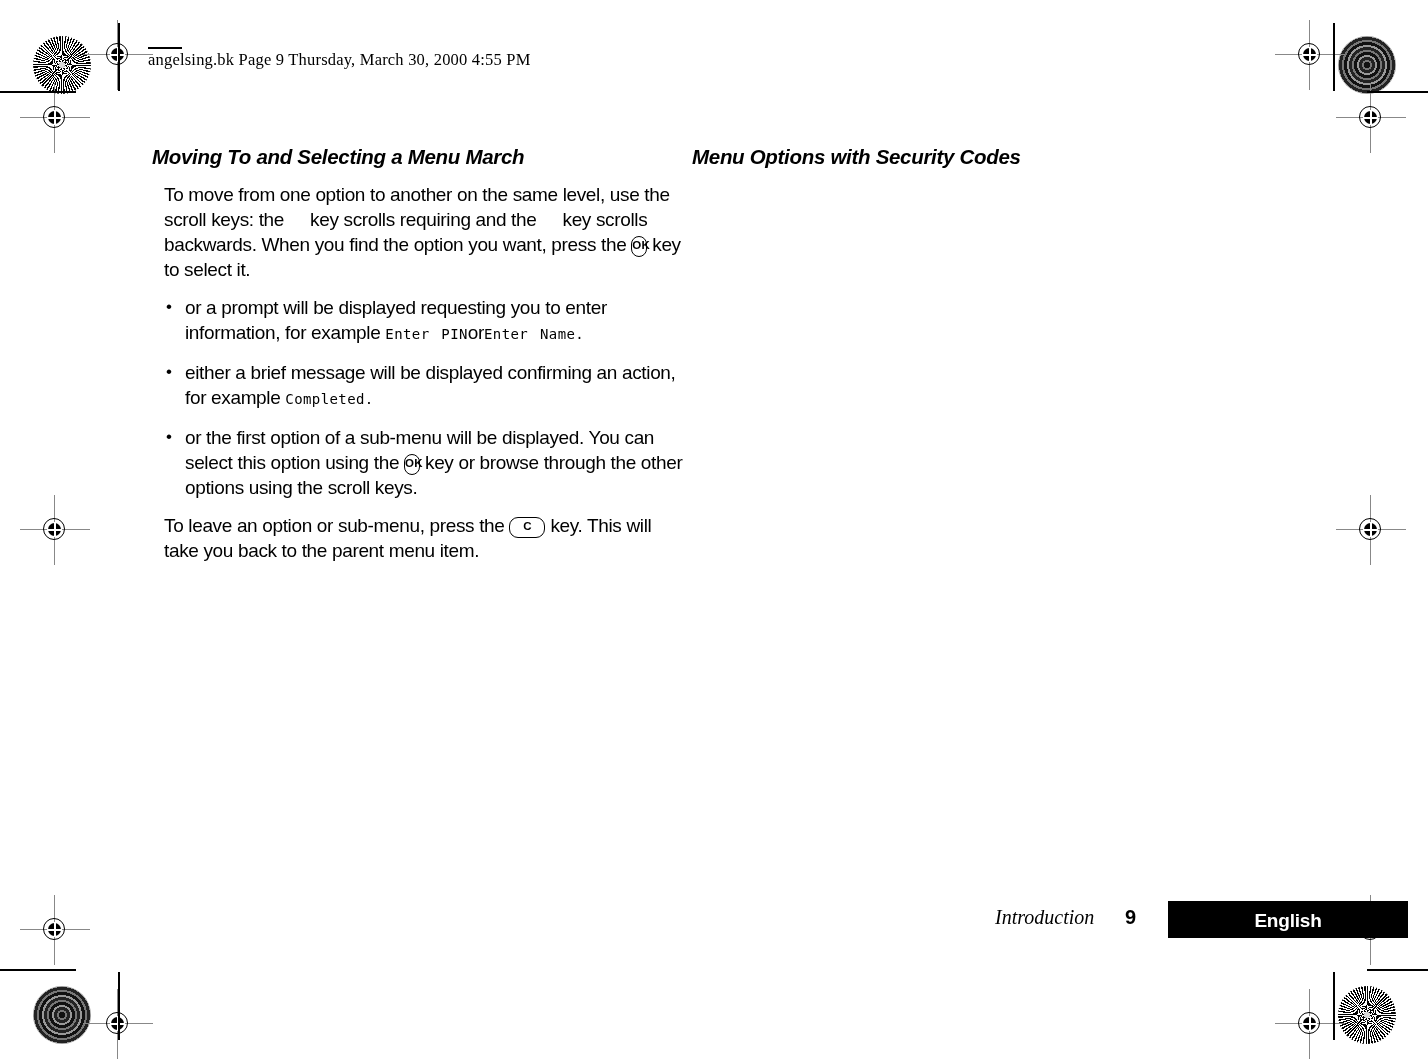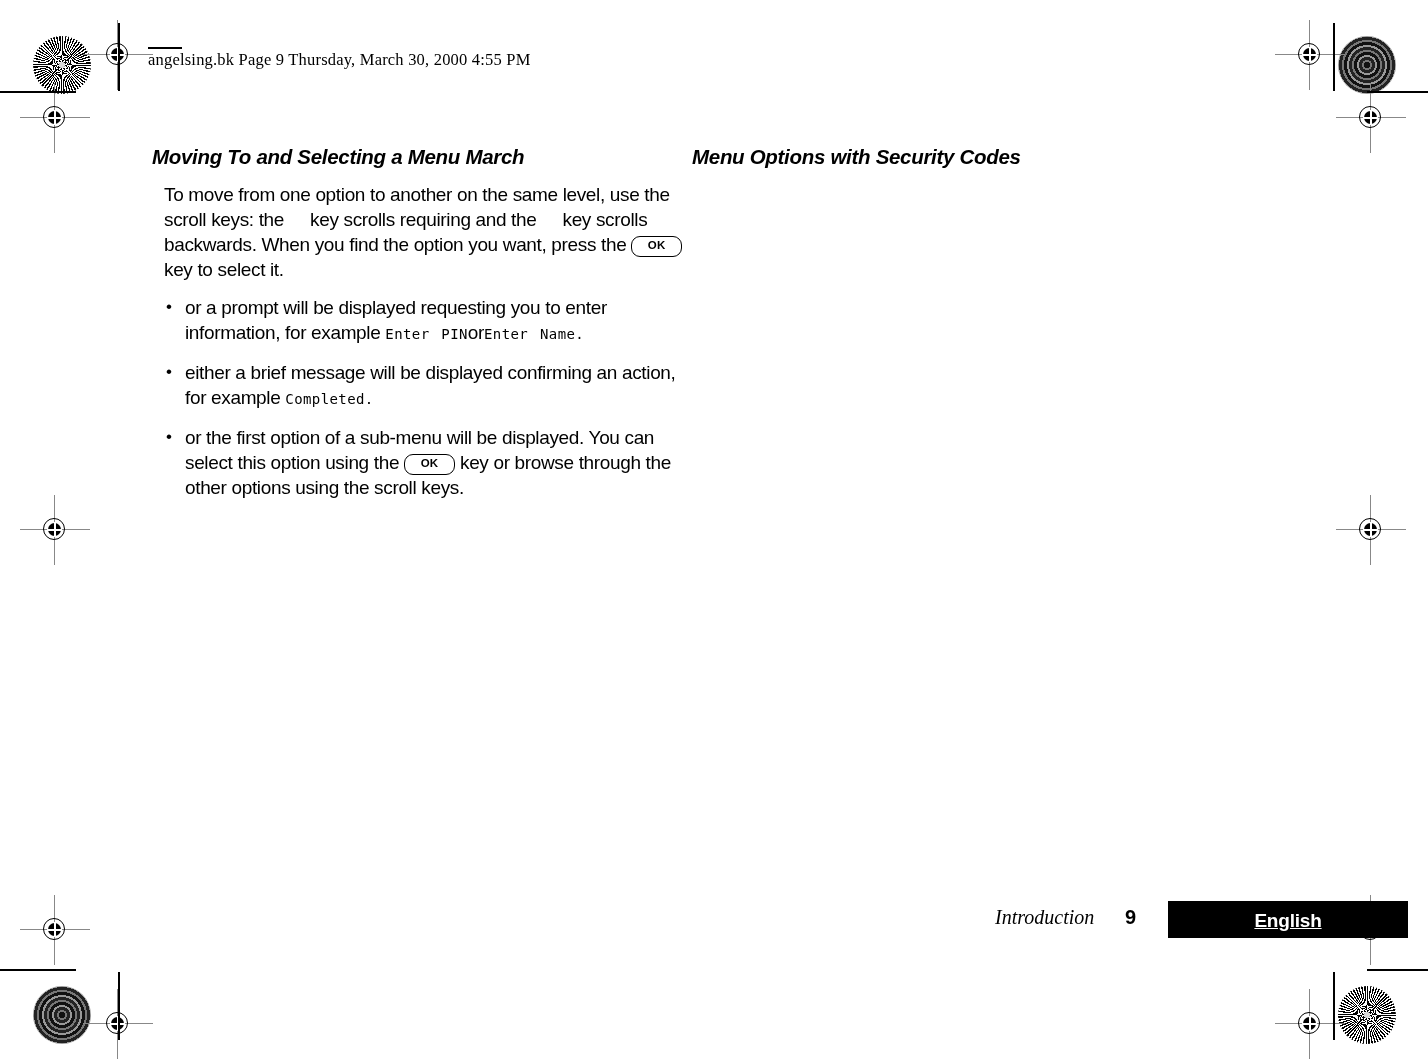--- a/index.html
+++ b/index.html
@@ -176,21 +176,21 @@
     border: 1.6px solid #000;
     border-radius: 9px;
     font-size: 11.5px;
     font-weight: bold;
     line-height: 1;
     text-align: center;
     vertical-align: 1.5px;
     box-sizing: border-box;
     letter-spacing: 0.3px;
   }
-  .key-ok { width: 51px; padding: 3.5px 0 4px; }
+  .key-ok { width: 16px; padding: 3.5px 0 4px; }
   .key-c  { width: 36px; padding: 3.5px 0 4px; }
 
   
   .missing-glyph {
     display: inline-block;
     width: 26px;
   }
 
   
   .footer-chapter {
@@ -218,21 +218,20 @@
   }
   .footer-lang-bar span {
     position: absolute;
     left: 0; right: 0;
     top: 9px;
     text-align: center;
     color: #ffffff;
     font-size: 19px;
     font-weight: bold;
     letter-spacing: -0.2px;
-    text-decoration: underline;
   }
 </style>
 </head>
 <body>
 
 <div class="burst" style="left:33px;  top:36px;"></div>
 <div class="rings" style="left:1338px;top:36px;"></div>
 <div class="rings" style="left:33px;  top:986px;"></div>
 <div class="burst" style="left:1338px;top:986px;"></div>
 
@@ -329,20 +328,25 @@
       <span>either a brief message will be displayed confirming an action, for example</span>
       <span class="lcd">Completed.</span>
     </li>
     <li>
       <span>or the first option of a sub-menu will be displayed. You can select this option using the</span>
       <span class="key key-ok">OK</span>
       <span>key or browse through the other options using the scroll keys.</span>
     </li>
   </ul>
 
+  <p class="body">
+    <span>To leave an option or sub-menu, press the</span>
+    <span class="key key-c">C</span>
+    <span>key. This will take you back to the parent menu item.</span>
+  </p>
 
 </div>
 
 <div class="col col-right">
   <h2 class="section">Menu Options with Security Codes</h2>
 </div>
 
 <div class="footer-chapter">Introduction</div>
 <div class="footer-pageno">9</div>
 <div class="footer-lang-bar">

